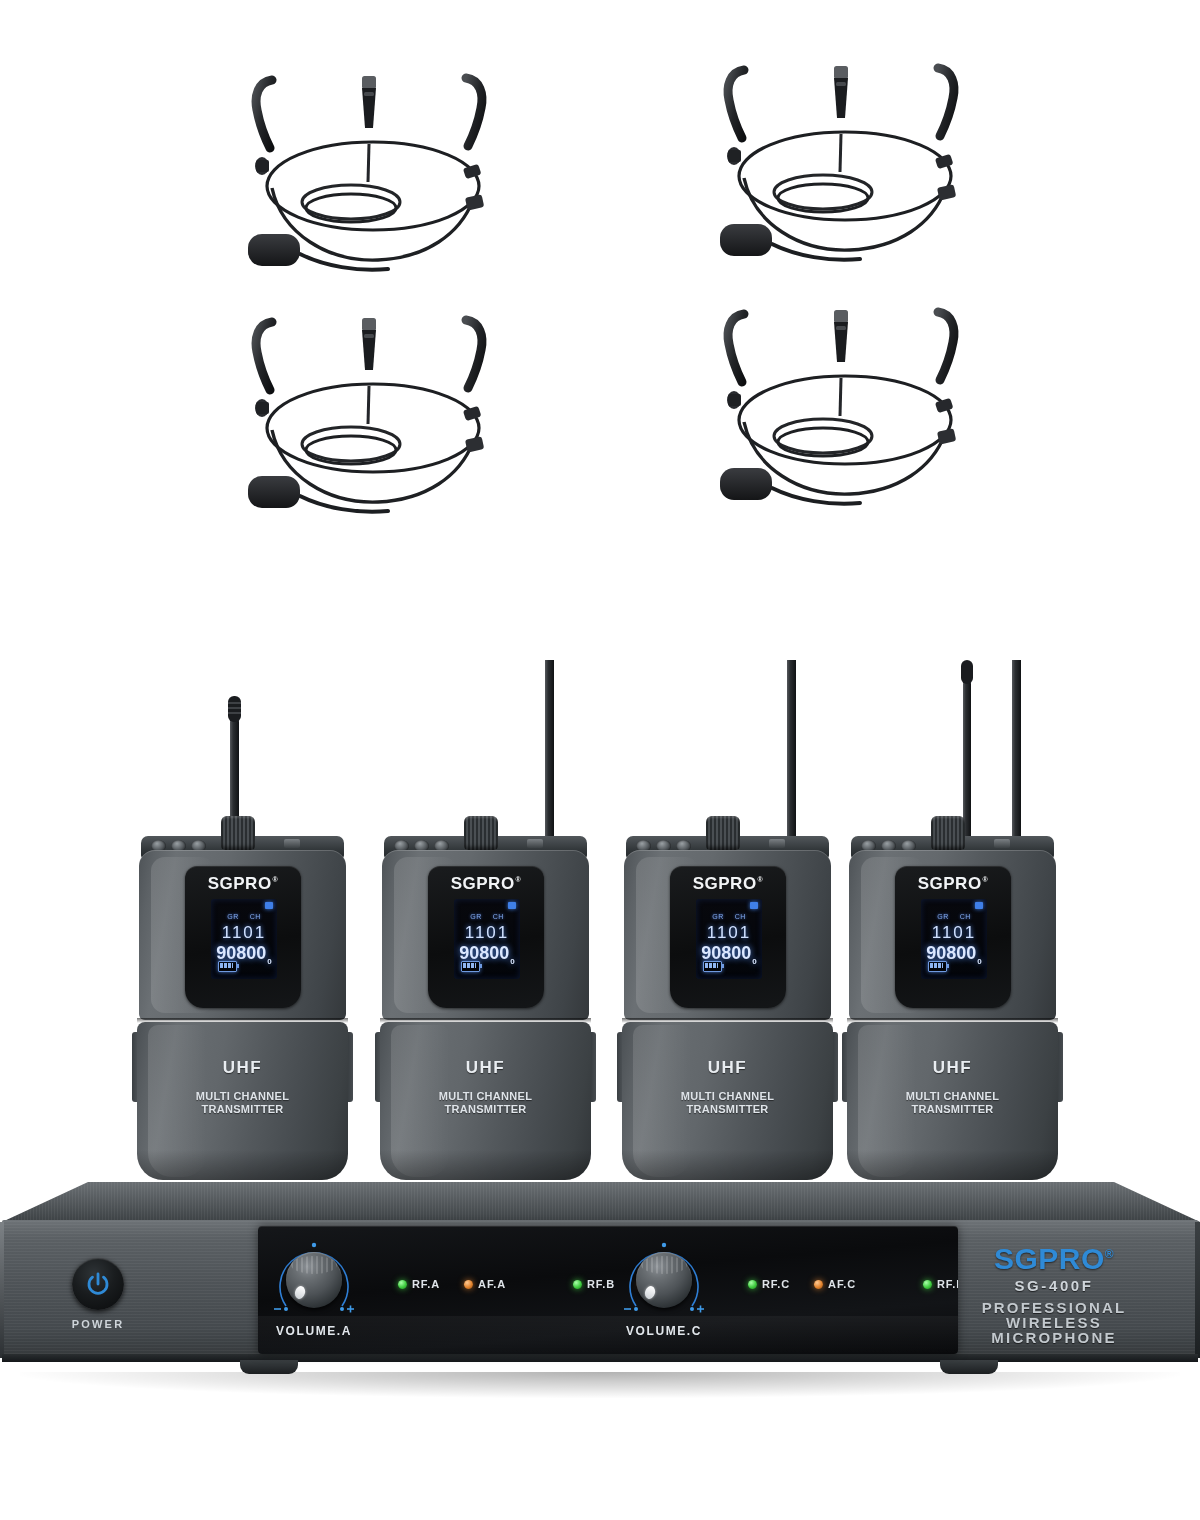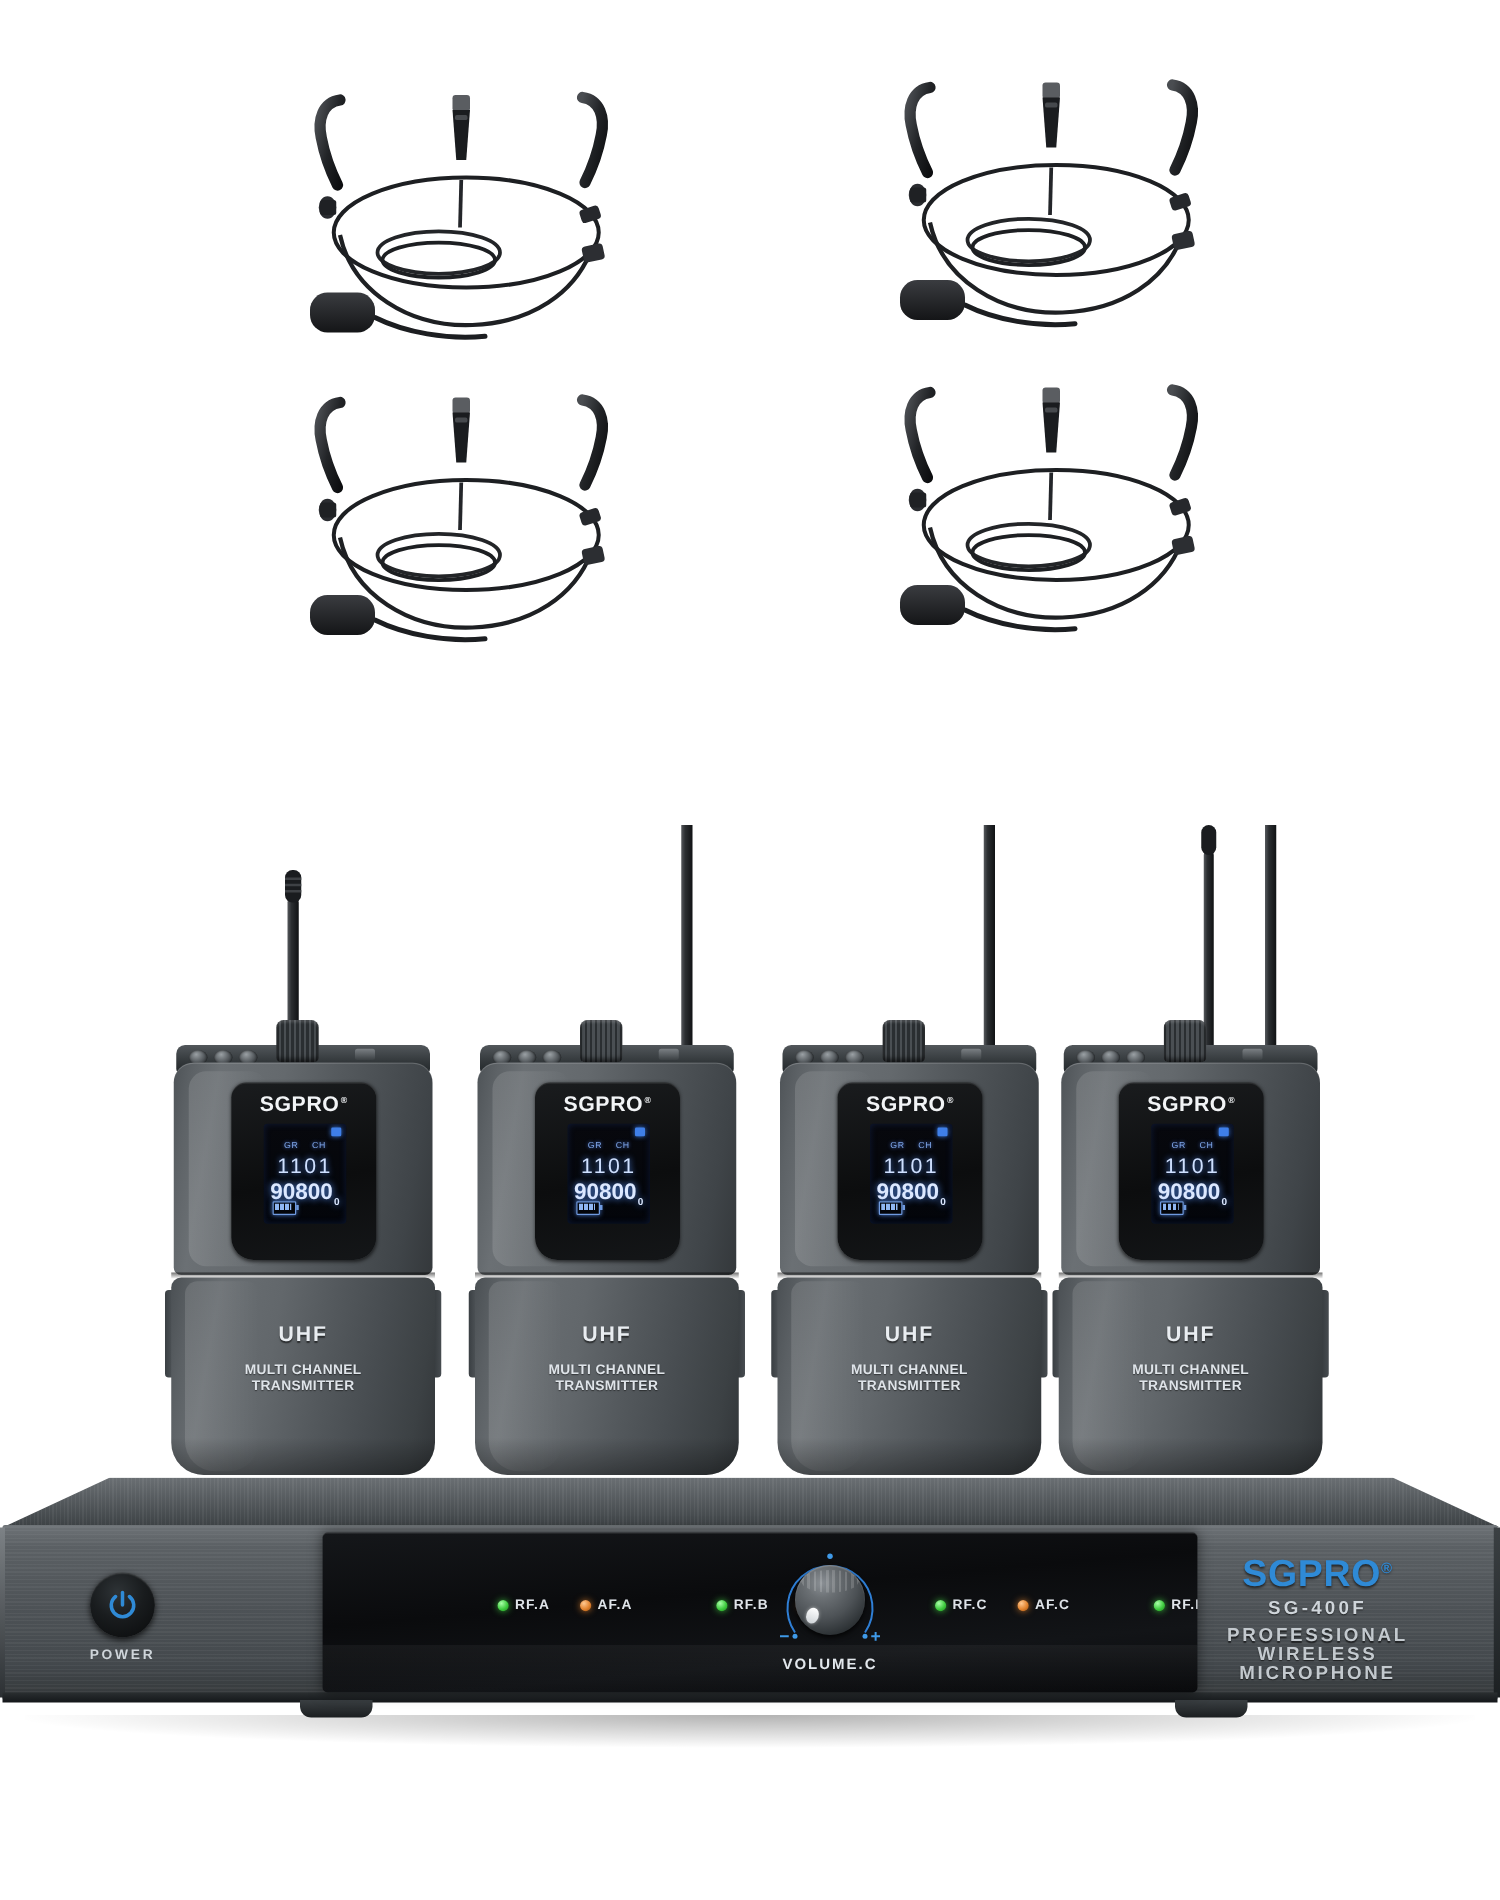--- a/index.html
+++ b/index.html
@@ -638,20 +638,35 @@
     <div class="pwr-btn">
       <svg width="30" height="30" viewBox="0 0 30 30">
         <path d="M9.5 8.2 A9 9 0 1 0 20.5 8.2" stroke="#2f8ad6" stroke-width="2.8" fill="none" stroke-linecap="round"></path>
         <line x1="15" y1="5" x2="15" y2="15" stroke="#2f8ad6" stroke-width="2.8" stroke-linecap="round"></line>
       </svg>
     </div>
     <div class="pwr-label">POWER</div>
 
     <div class="rx-panel">
 
+      <div class="knob-group" style="left:8px;">
+        <svg class="knob-arc" viewBox="0 0 80 80">
+          <path d="M12 66 A34 34 0 1 1 68 66" stroke="#2f7fd6" stroke-width="1.6" fill="none"></path>
+          <circle cx="40" cy="5" r="2.2" fill="#3f9ae8"></circle>
+          <circle cx="12" cy="69" r="2" fill="#3f9ae8"></circle>
+          <circle cx="68" cy="69" r="2" fill="#3f9ae8"></circle>
+          <line x1="0" y1="69" x2="7" y2="69" stroke="#3f9ae8" stroke-width="1.6"></line>
+          <line x1="73" y1="69" x2="80" y2="69" stroke="#3f9ae8" stroke-width="1.6"></line>
+          <line x1="76.5" y1="65.5" x2="76.5" y2="72.5" stroke="#3f9ae8" stroke-width="1.6"></line>
+        </svg>
+        <div class="knob">
+            <div class="knob-dot"></div>
+          </div>
+        <div class="knob-label">VOLUME.A</div>
+      </div>
       <div class="led-pair" style="left:108px;">
         <div class="led-item">
           <span class="led rf"></span>
           <span class="led-text">RF.A</span>
         </div>
         <div class="led-item">
           <span class="led af"></span>
           <span class="led-text">AF.A</span>
         </div>
       </div>

